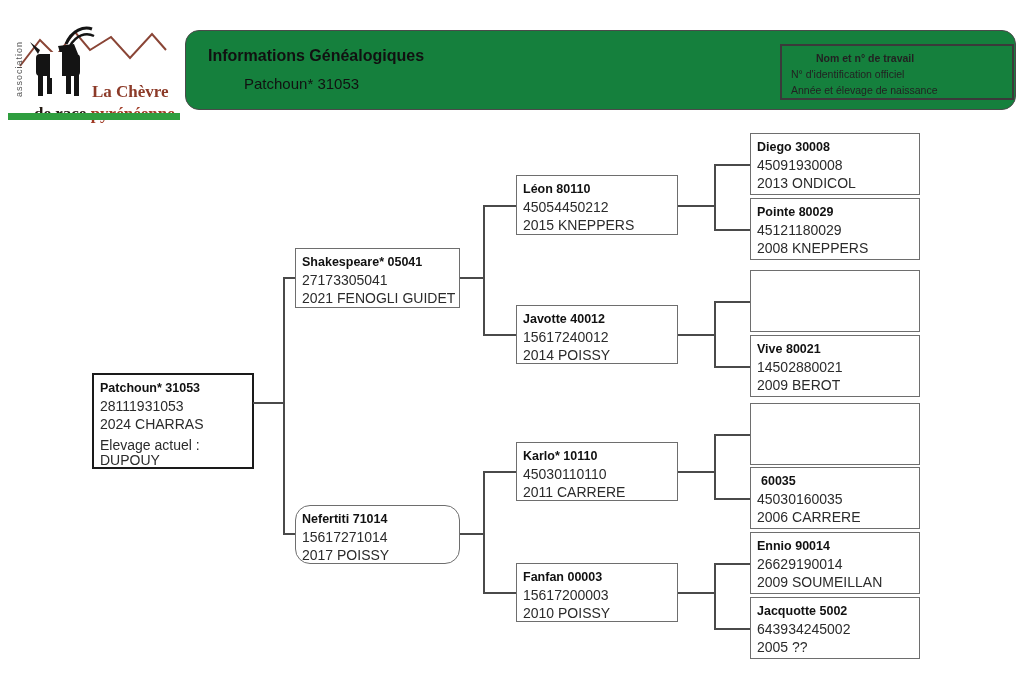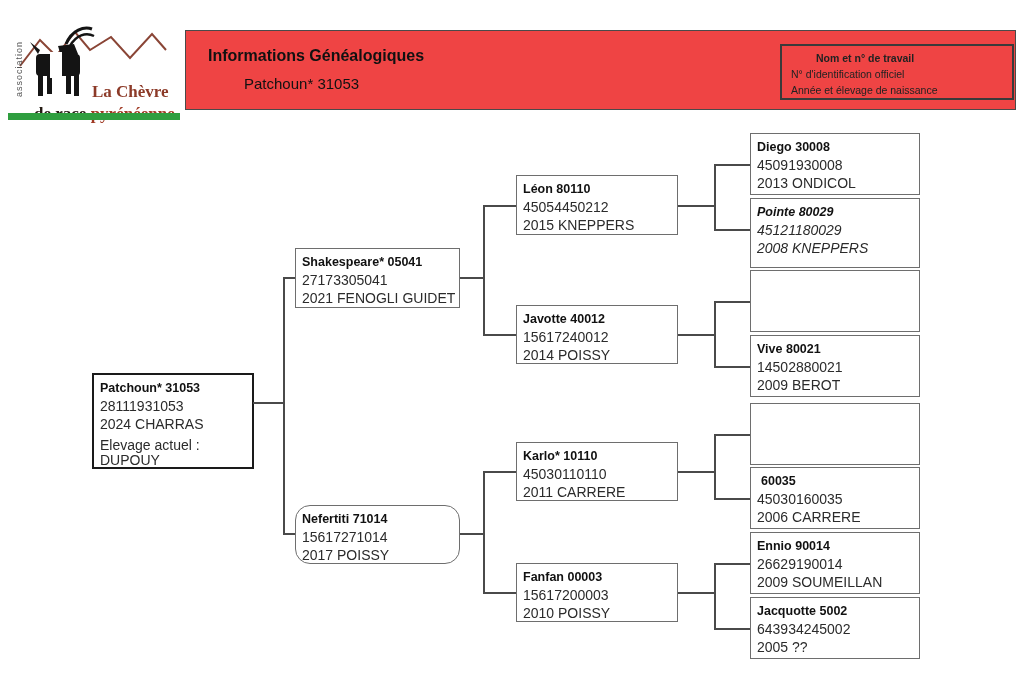--- a/index.html
+++ b/index.html
@@ -73,21 +73,21 @@
   </svg>
   <div class="assoc-vertical">association</div>
   <div class="logo-line1" style="color:#8c3a28;">La Chèvre</div>
   <div class="logo-line2">
     <span style="color:#241a12;">de race</span>
     <span style="color:#a03a24;">pyrénéenne</span>
   </div>
   <div class="green-bar" style="background:#2f9e3f;"></div>
 </div>
 
-<div class="title-box" style="background:#ef4444;">
+<div class="title-box" style="background:#15803d;border-radius:14px;">
   <div class="title-main">Informations Généalogiques</div>
   <div class="title-sub">Patchoun* 31053</div>
   <div class="legend-box">
     <div>Nom et n° de travail</div>
     <div>N° d'identification officiel</div>
     <div>Année et élevage de naissance</div>
   </div>
 </div>
 
 <div class="pbox root" style="left:92px;top:373px;width:162px;height:96px;">
@@ -128,21 +128,21 @@
   <div class="pname">Fanfan 00003</div>
   <div class="pline">15617200003</div>
   <div class="pline">2010 POISSY</div>
 </div>
 
 <div class="pbox" style="left:750px;top:133px;width:170px;height:62px;">
   <div class="pname">Diego 30008</div>
   <div class="pline">45091930008</div>
   <div class="pline">2013 ONDICOL</div>
 </div>
-<div class="pbox" style="left:750px;top:198px;width:170px;height:70px;font-style:italic;">
+<div class="pbox" style="left:750px;top:198px;width:170px;height:62px;">
   <div class="pname">Pointe 80029</div>
   <div class="pline">45121180029</div>
   <div class="pline">2008 KNEPPERS</div>
 </div>
 <div class="pbox" style="left:750px;top:270px;width:170px;height:62px;">
   <div class="pname"></div>
   <div class="pline"></div>
   <div class="pline"></div>
 </div>
 <div class="pbox" style="left:750px;top:335px;width:170px;height:62px;">

